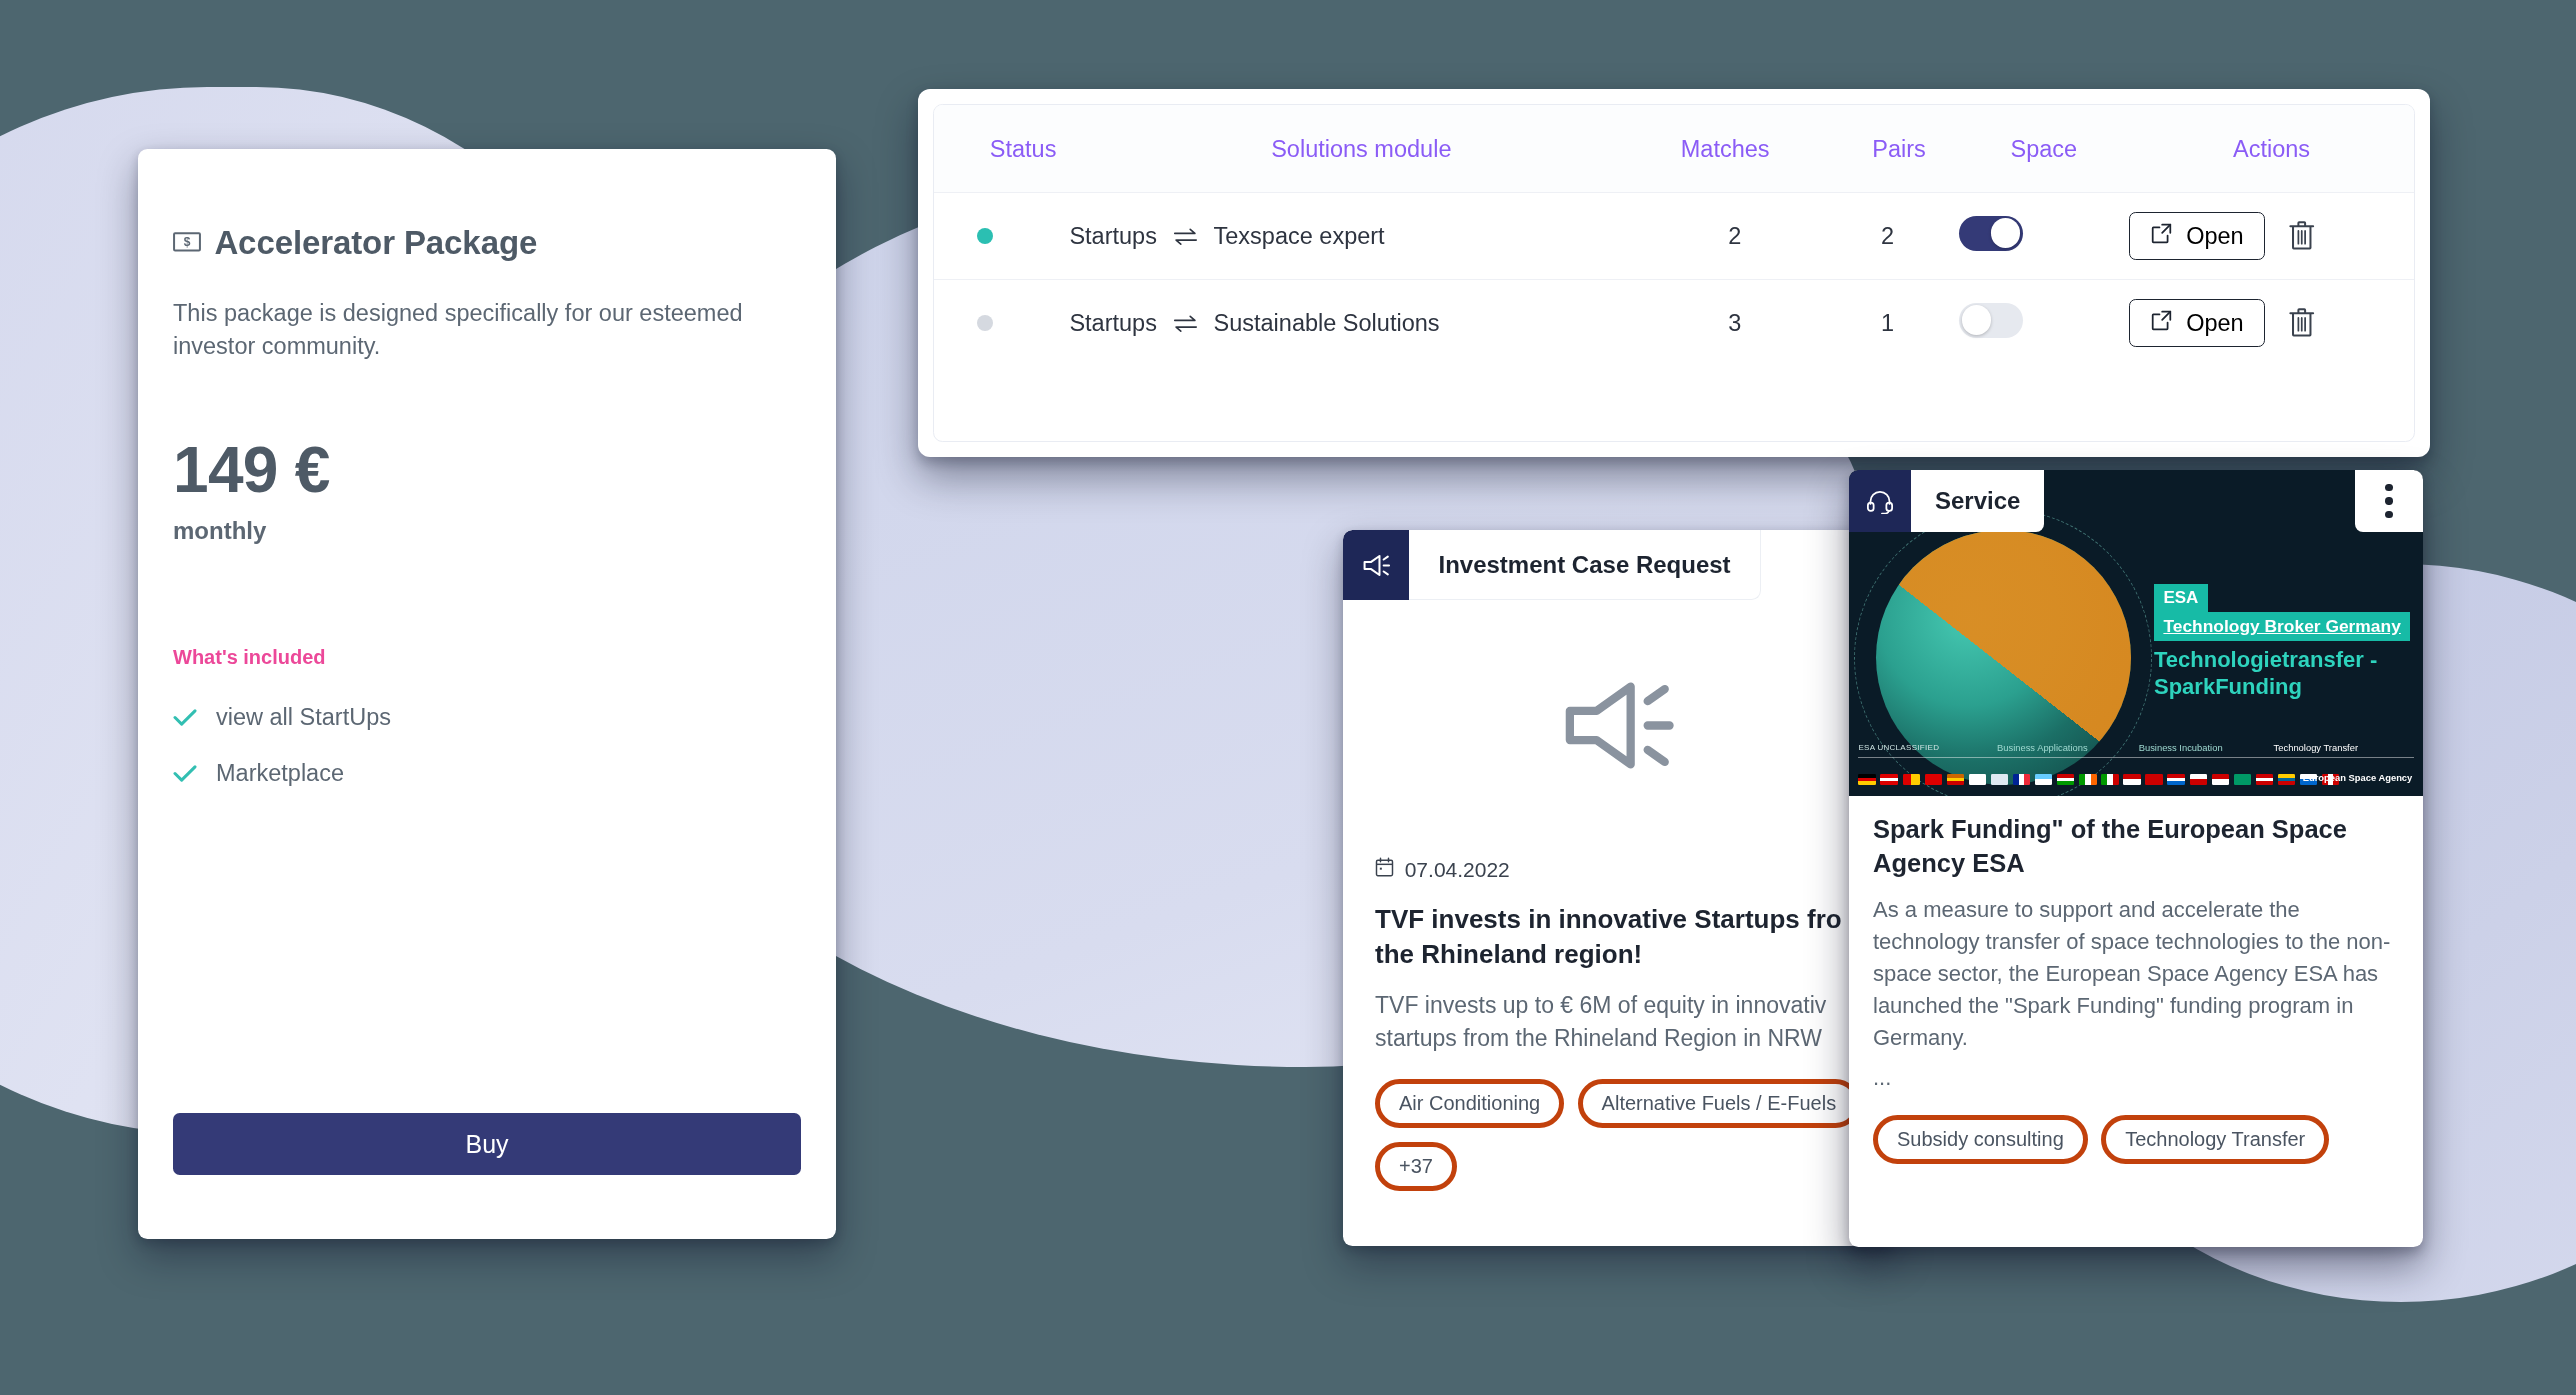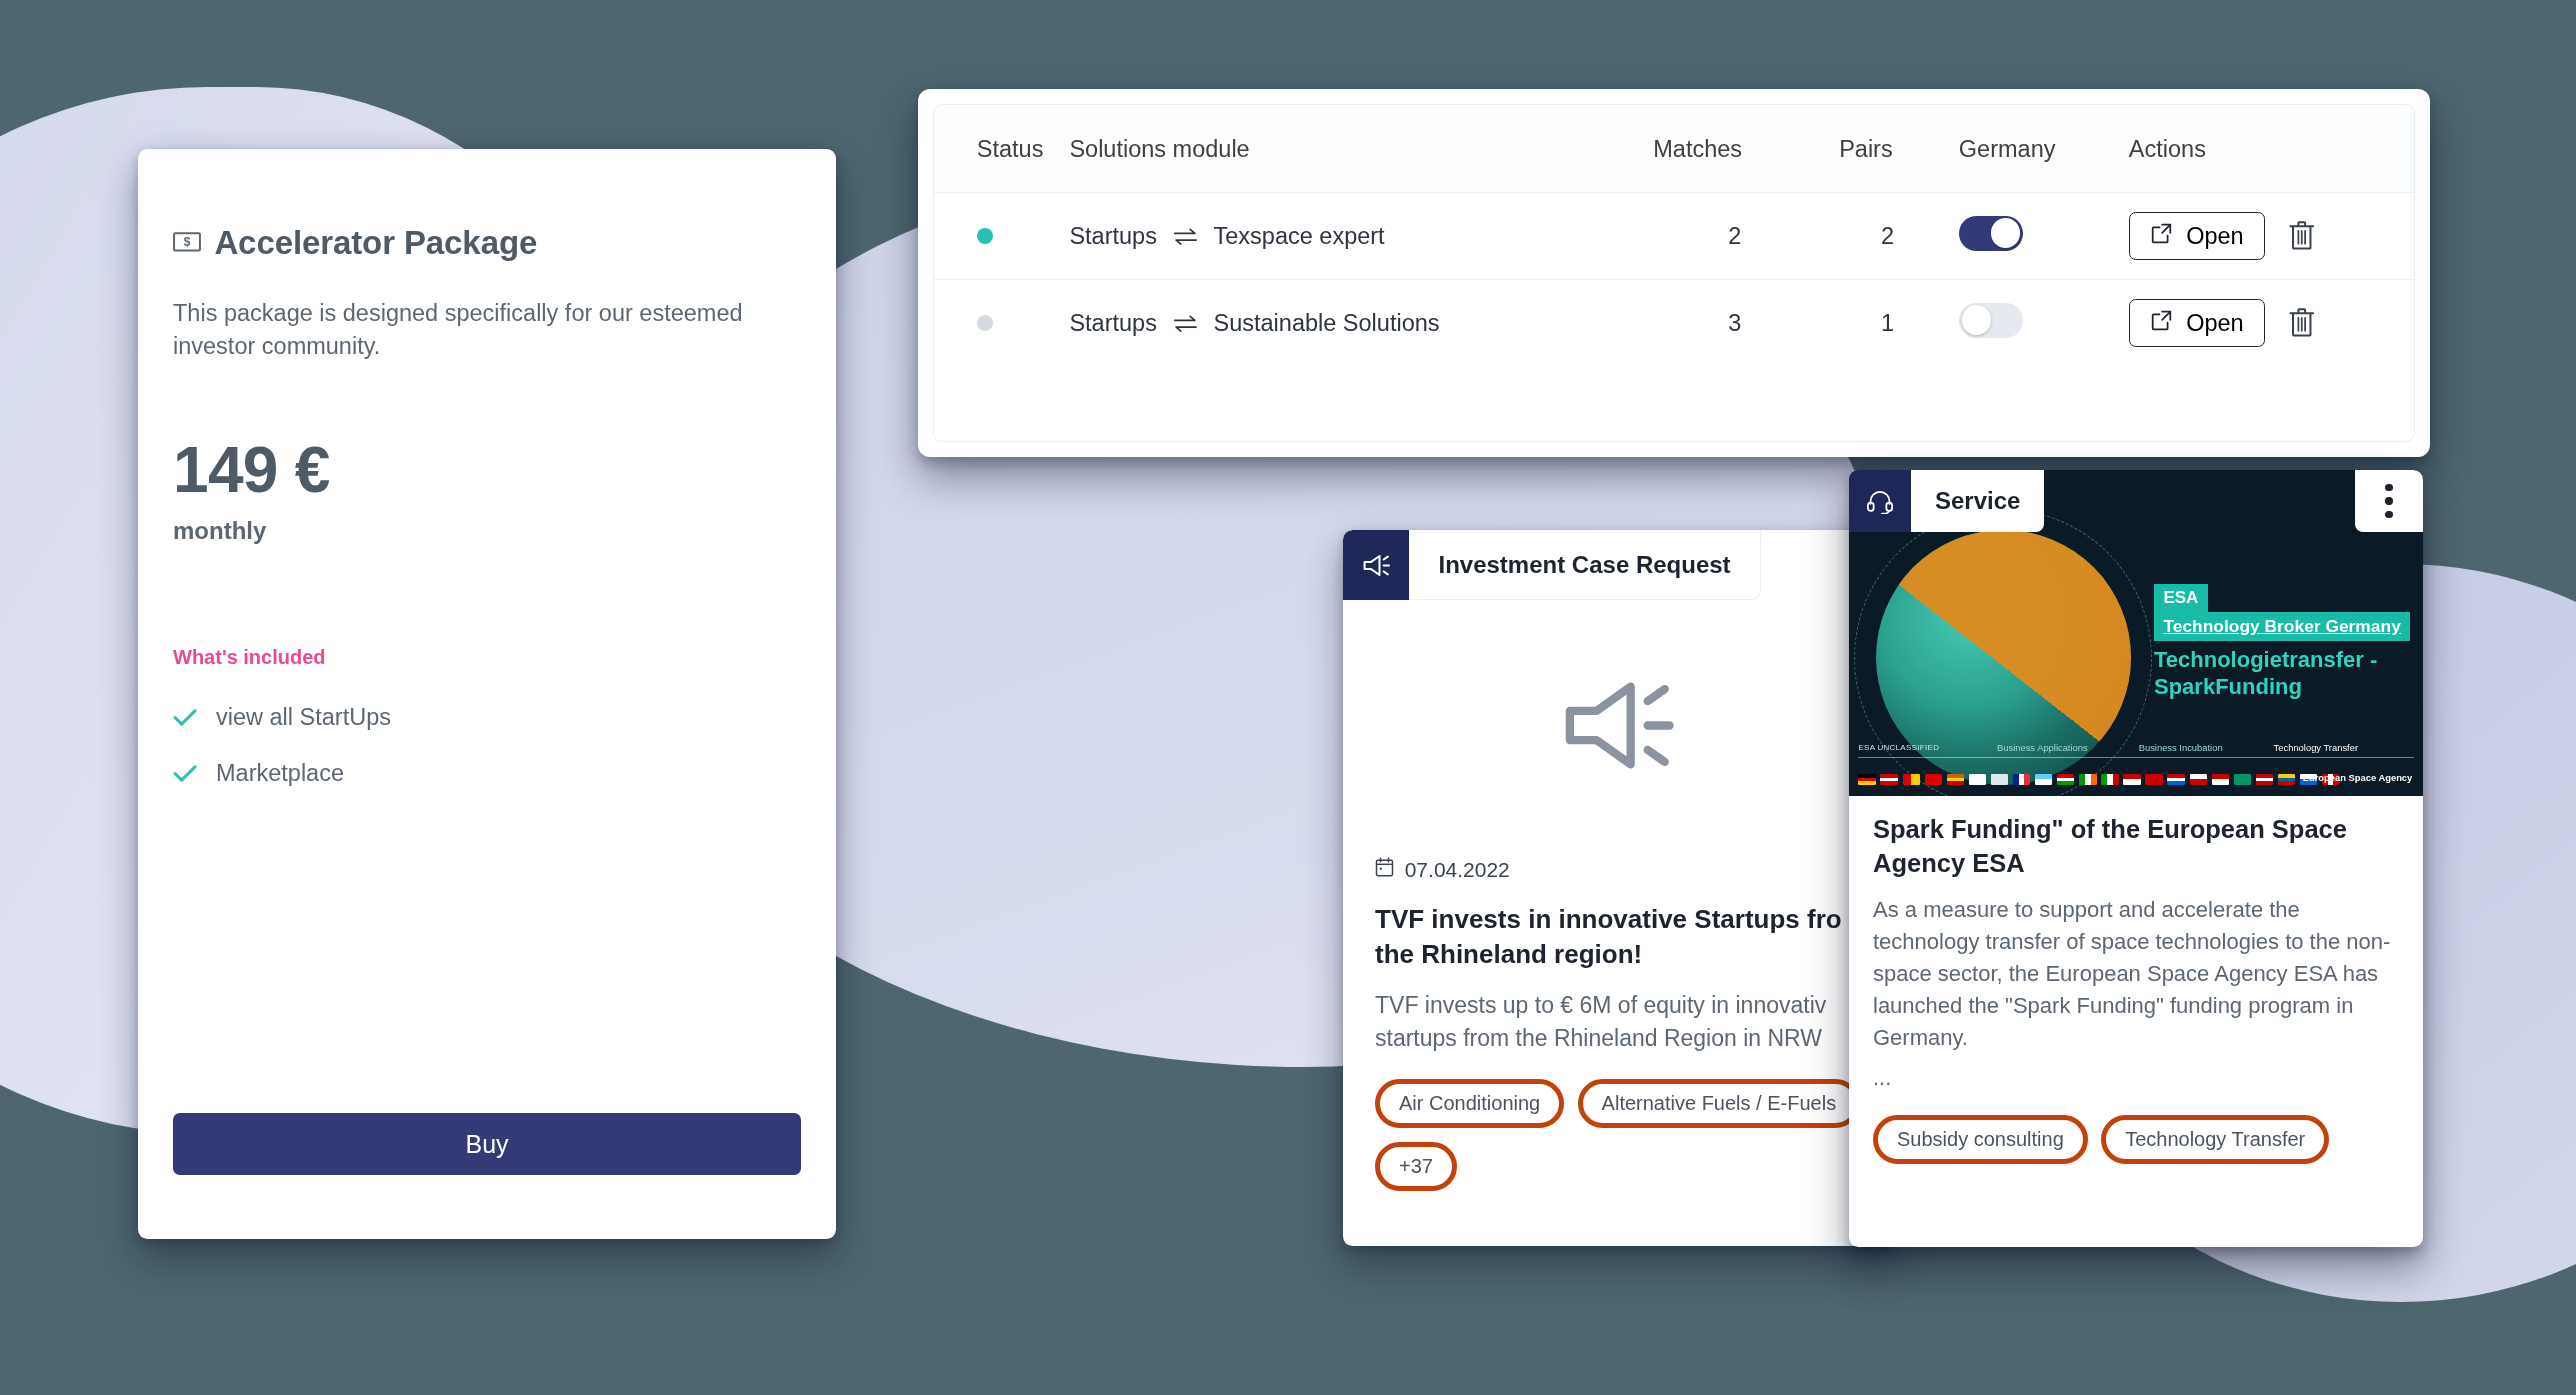--- a/index.html
+++ b/index.html
@@ -97,22 +97,22 @@
   }
   #table-inner {
     width: 100%; height: 100%;
     background: #fff;
     border: 0.7px solid #e9ecf3;
     border-radius: 9.4px;
     overflow: hidden;
   }
   table.mm { width: 100%; border-collapse: collapse; table-layout: fixed; }
   table.mm th {
-    font-size: 23.5px; font-weight: normal; color: #404040;
-    text-align: left; padding: 31px 0 29.5px 0;
+    font-size: 23.5px; font-weight: normal; color: #8b5cf6;
+    text-align: center; padding: 31px 0 29.5px 0;
     border-bottom: 1.3px solid #eef0f5;
     background: #fcfdfe;
   }
   table.mm td {
     padding: 19px 0; font-size: 23.5px; color: #2e3440;
     border-bottom: 0.7px solid #eef0f5; vertical-align: middle;
   }
   table.mm tr:last-child td { border-bottom: none; }
   .col-status  { width: 134px; padding-left: 43px !important; }
   .col-module  { width: 577px; }
@@ -339,21 +339,21 @@
 
 <div class="card" id="table-panel">
   <div id="table-inner">
     <table class="mm">
       <thead>
         <tr>
           <th class="col-status">Status</th>
           <th class="col-module">Solutions module</th>
           <th class="col-matches">Matches</th>
           <th class="col-pairs">Pairs</th>
-          <th class="col-active">Germany</th>
+          <th class="col-active">Space</th>
           <th class="col-actions">Actions</th>
         </tr>
       </thead>
       <tbody>
 
         <tr>
           <td class="col-status">
             <span class="status-dot dot-active"></span>
           </td>
           <td class="col-module">

